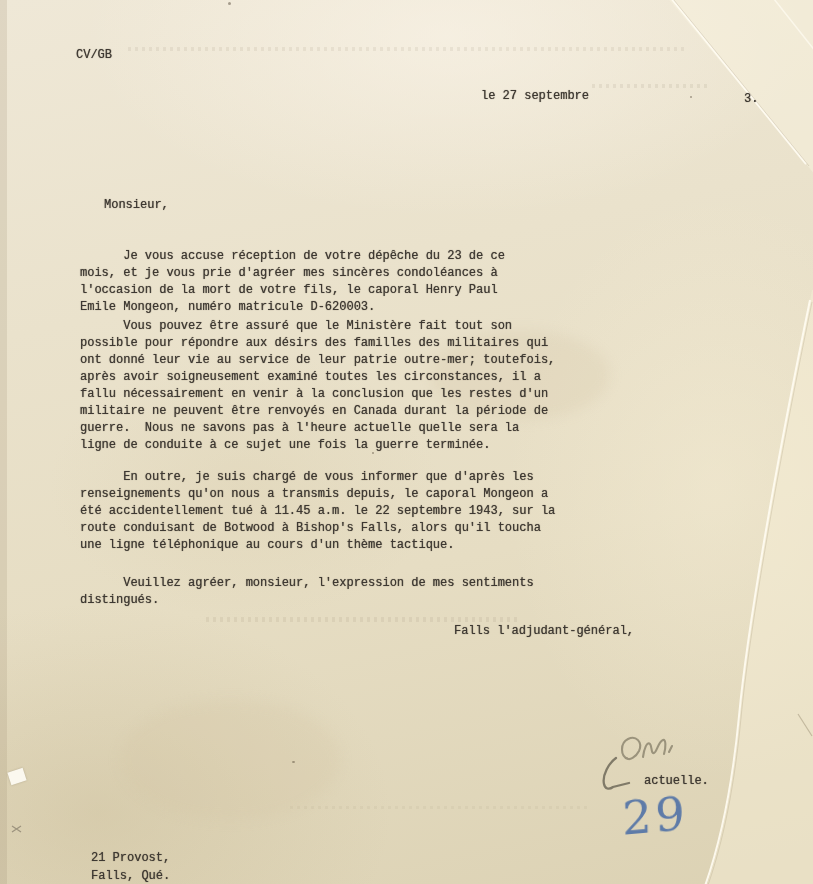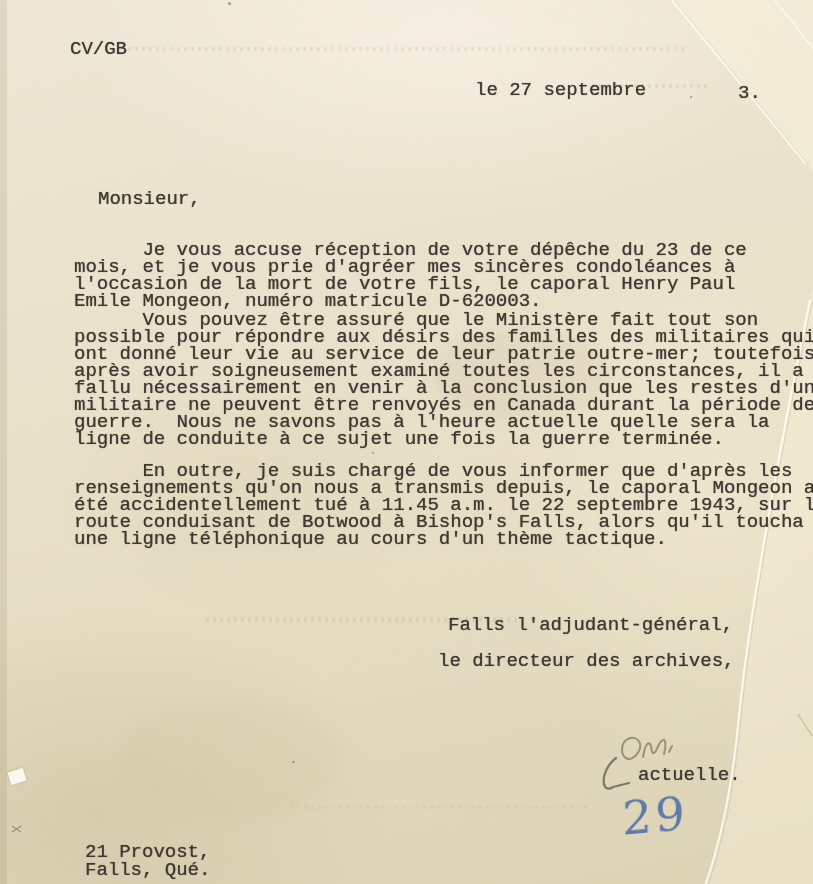--- a/index.html
+++ b/index.html
@@ -10,23 +10,23 @@
     font-family:"Liberation Mono","DejaVu Sans Mono",monospace;
     background:
       radial-gradient(ellipse 520px 260px at 55% 4%, rgba(252,246,236,0.55), rgba(252,246,236,0) 70%),
       radial-gradient(ellipse 300px 420px at 88% 55%, rgba(246,238,214,0.45), rgba(246,238,214,0) 70%),
       radial-gradient(ellipse 420px 300px at 12% 92%, rgba(190,175,135,0.30), rgba(190,175,135,0) 70%),
       radial-gradient(ellipse 260px 180px at 30% 55%, rgba(213,200,165,0.25), rgba(213,200,165,0) 75%),
       linear-gradient(168deg,#efe8d7 0%,#eae2cc 32%,#e6ddc3 62%,#dcd2b4 100%);
   }
   .typed{
     position:absolute;
-    margin:8px;
+    margin:14px;
     font-family:"Liberation Mono","DejaVu Sans Mono",monospace;
-    font-size:19px;
+    font-size:12px;
     line-height:17px;
     letter-spacing:0;
     color:#3d3832;
     text-shadow:0 0 1px rgba(62,54,42,0.65), 0.4px 0.4px 0 rgba(62,54,42,0.25);
     white-space:pre;
   }
   .streak{
     position:absolute;
     background:repeating-linear-gradient(90deg, rgba(110,95,70,0.20) 0 3px, rgba(110,95,70,0) 3px 7px);
     filter:blur(0.6px);
@@ -107,24 +107,25 @@
 militaire ne peuvent être renvoyés en Canada durant la période de
 guerre.  Nous ne savons pas à l'heure actuelle quelle sera la
 ligne de conduite à ce sujet une fois la guerre terminée.</pre>
 
   <pre class="typed" style="left:66px;top:455px">      En outre, je suis chargé de vous informer que d'après les
 renseignements qu'on nous a transmis depuis, le caporal Mongeon a
 été accidentellement tué à 11.45 a.m. le 22 septembre 1943, sur la
 route conduisant de Botwood à Bishop's Falls, alors qu'il toucha
 une ligne téléphonique au cours d'un thème tactique.</pre>
 
+  <pre class="typed" style="left:66px;top:561px">      Veuillez agréer, monsieur, l'expression de mes sentiments
+distingués.</pre>
 
   <pre class="typed" style="left:440px;top:609px">Falls l'adjudant-général,</pre>
 
-  <pre class="typed" style="left:430px;top:645px">le directeur des archives,</pre>
 
   <svg style="position:absolute;left:616px;top:733px" width="60" height="32" viewBox="0 0 60 32">
     <g stroke="#8f8872" stroke-width="2.1" fill="none" stroke-linecap="round" opacity="0.85">
       <path d="M12 26 C4 23 4 10 12 6 C20 2 27 9 23 18 C20 24 13 28 11 25"></path>
       <path d="M27 24 C28 16 31 8 34 11 C36 13 35 21 38 20 C41 19 42 9 47 7 C50 6 50 14 48 21"></path>
       <path d="M53 19 L56 13"></path>
     </g>
   </svg>
 
   <svg style="position:absolute;left:596px;top:755px" width="36" height="38" viewBox="0 0 36 38">

